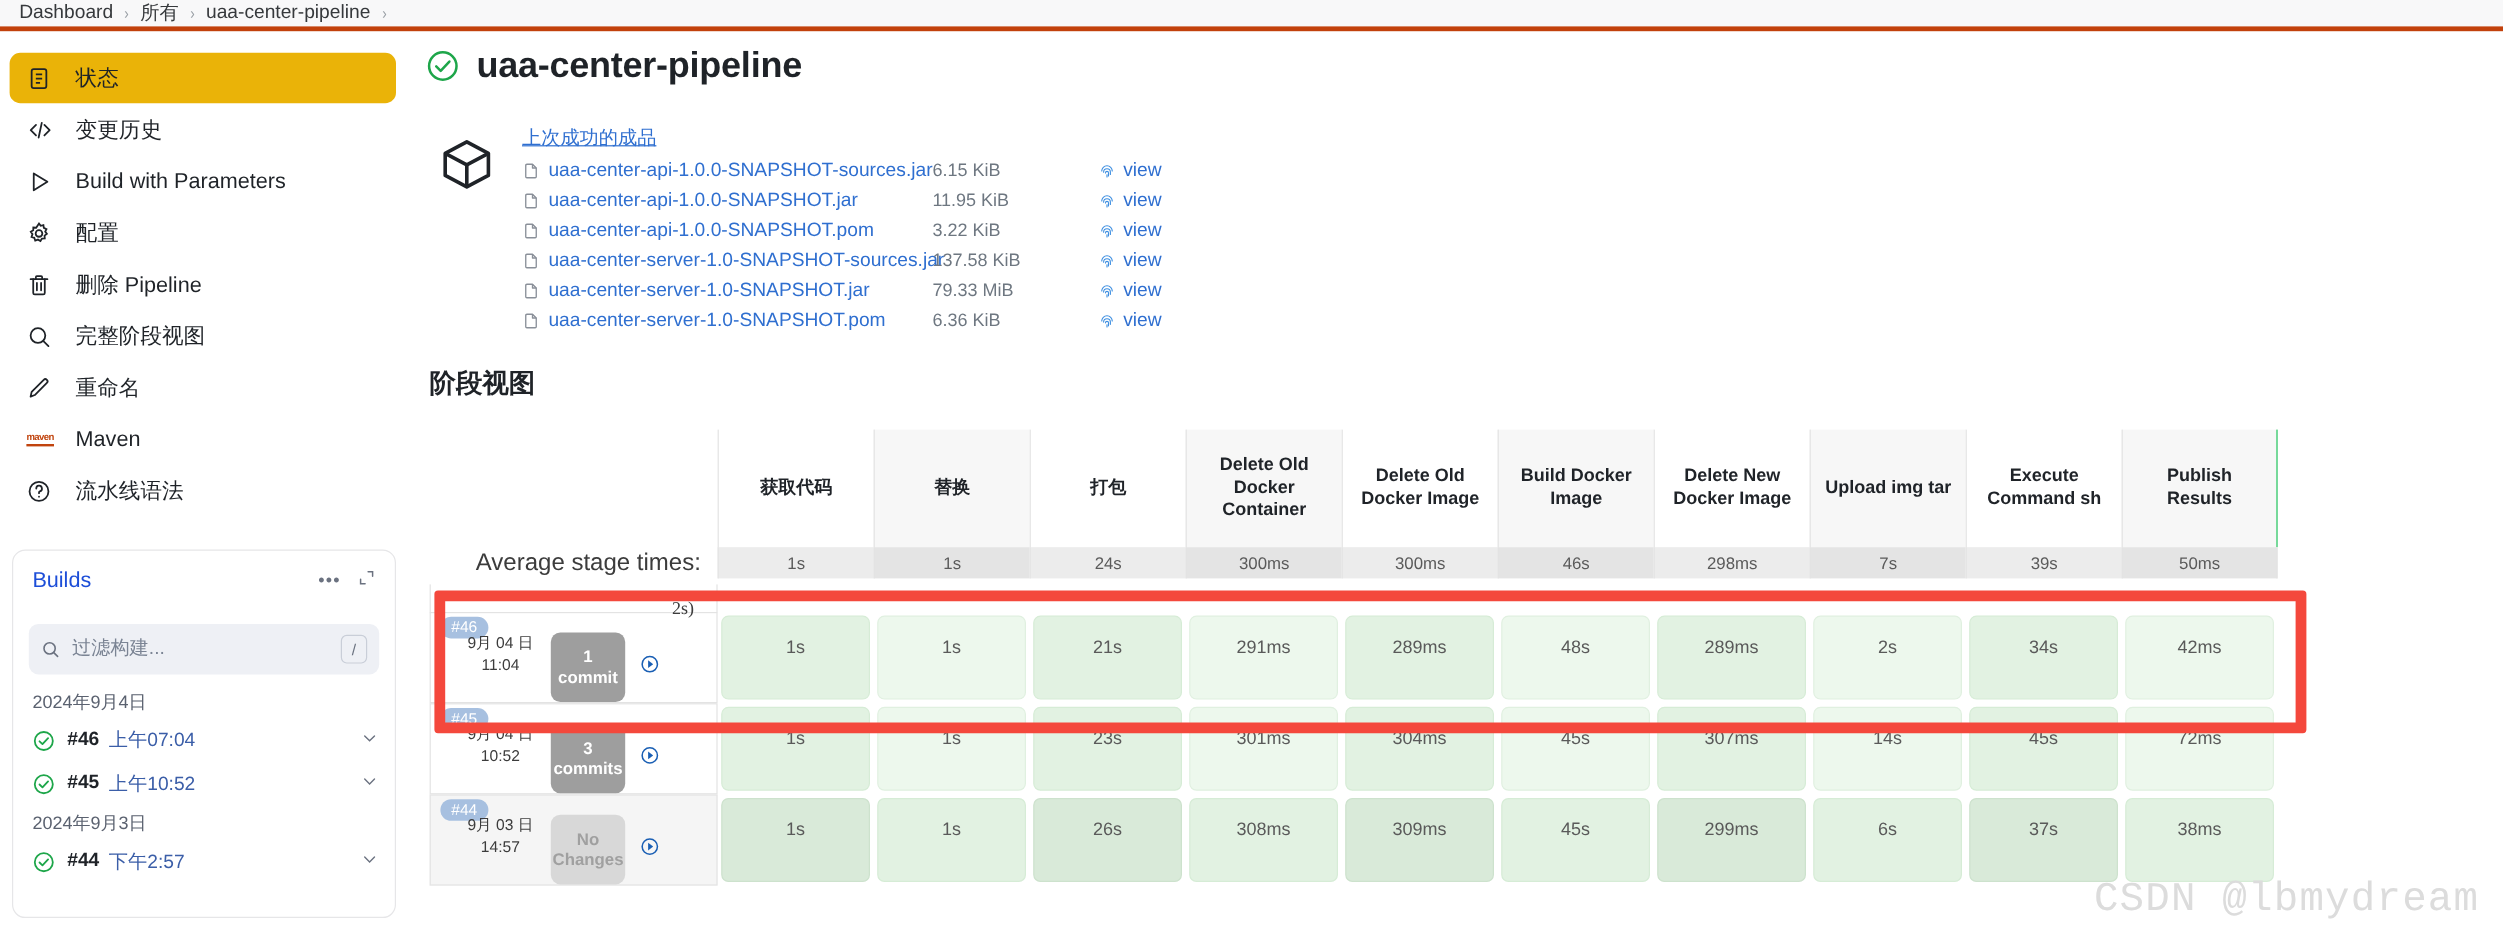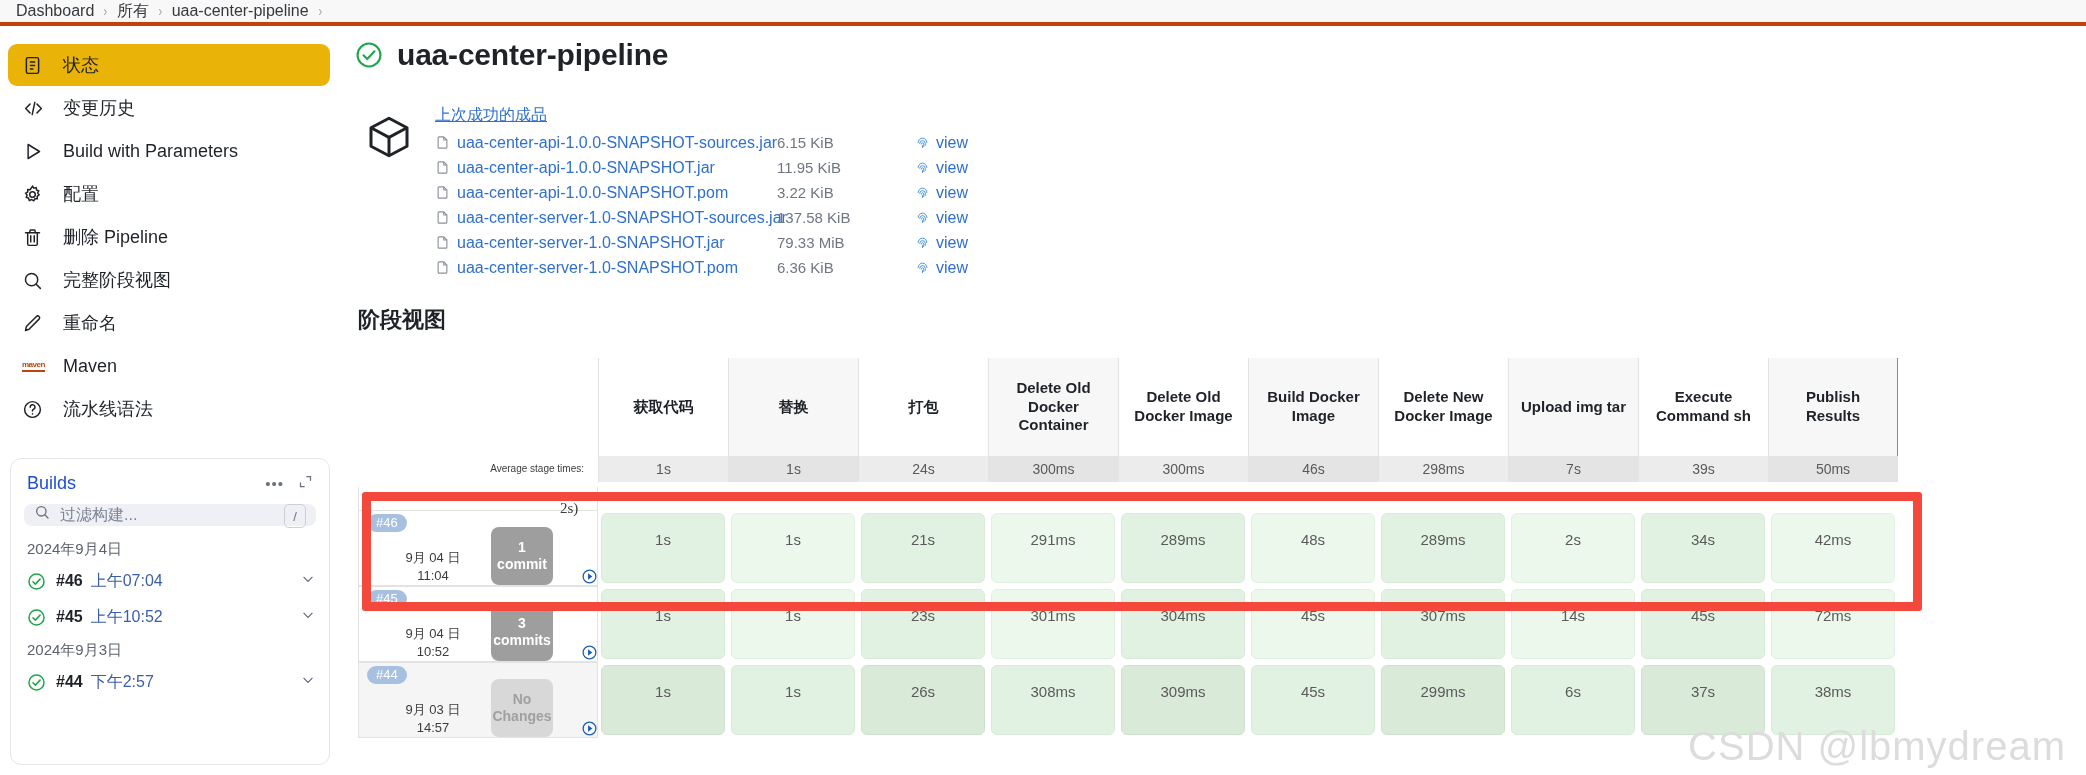--- a/index.html
+++ b/index.html
@@ -112,25 +112,26 @@
   }
   .dots-icon {
     color: #6b7280;
     font-size: 15px;
     letter-spacing: 1px;
     margin-right: 14px;
     cursor: pointer;
   }
   .expand-icon { cursor: pointer; color: #6b7280; }
   .builds-search {
-    margin: 4px 13px 8px 13px;
-    height: 22px;
+    margin: 20px 13px 8px 13px;
+    height: 42px;
     background: #eef0f5;
     border-radius: 8px;
     display: flex;
+    align-items: center;
     padding: 0 10px;
     box-sizing: border-box;
   }
   .search-ico { margin-right: 8px; color: #6b7280; display:flex; }
   .search-input {
     flex: 1;
     border: none;
     outline: none;
     background: transparent;
     font-size: 16px;
@@ -267,21 +268,21 @@
   }
   .sv-head.alt { background: #f7f7f7; }
   .sv-head:last-child { border-right: 1px solid #22c55e; }
 
   .avg-label {
     width: 240px;
     flex: none;
     text-align: right;
     padding-right: 14px;
     box-sizing: border-box;
-    font-size: 10px;
+    font-size: 20px;
     color: #3c3c3c;
     line-height: 26px;
   }
   .avg-cell {
     width: 130px;
     flex: none;
     height: 26px;
     line-height: 26px;
     text-align: center;
     font-size: 14px;
@@ -311,25 +312,24 @@
     left: 8px;
     top: 3px;
     background: #a7c0e0;
     color: #fff;
     font-size: 13px;
     border-radius: 9px;
     padding: 1px 9px 2px 9px;
   }
   .run-inner {
     position: absolute;
-    left: 44px;
+    left: 28px;
     top: 16px;
     display: flex;
-    align-items: flex-end;
-    gap: 16px;
+    align-items: flex-start;
   }
   .run-date {
     width: 60px;
     text-align: center;
     font-size: 13px;
     color: #3c3c3c;
     line-height: 18px;
   }
   .commit-chip {
     width: 62px;
@@ -411,25 +411,25 @@
     font-size: 15px;
     color: #3c3c3c;
     z-index: 20;
     font-family: Liberation Serif, serif;
   }
 
   .watermark {
     position: absolute;
     right: 20px;
     bottom: 6px;
-    font-size: 40px;
+    font-size: 34px;
     color: #dcdcdc;
     letter-spacing: 1px;
     z-index: 40;
-    font-family: Liberation Sans, sans-serif;
+    font-family: Liberation Mono, monospace;
   }
 </style>
 </head>
 <body>
 
 <div id="page">
 
   <div class="breadcrumb-bar">
     <span class="crumb link">Dashboard</span>
     <span class="crumb-sep">›</span>

